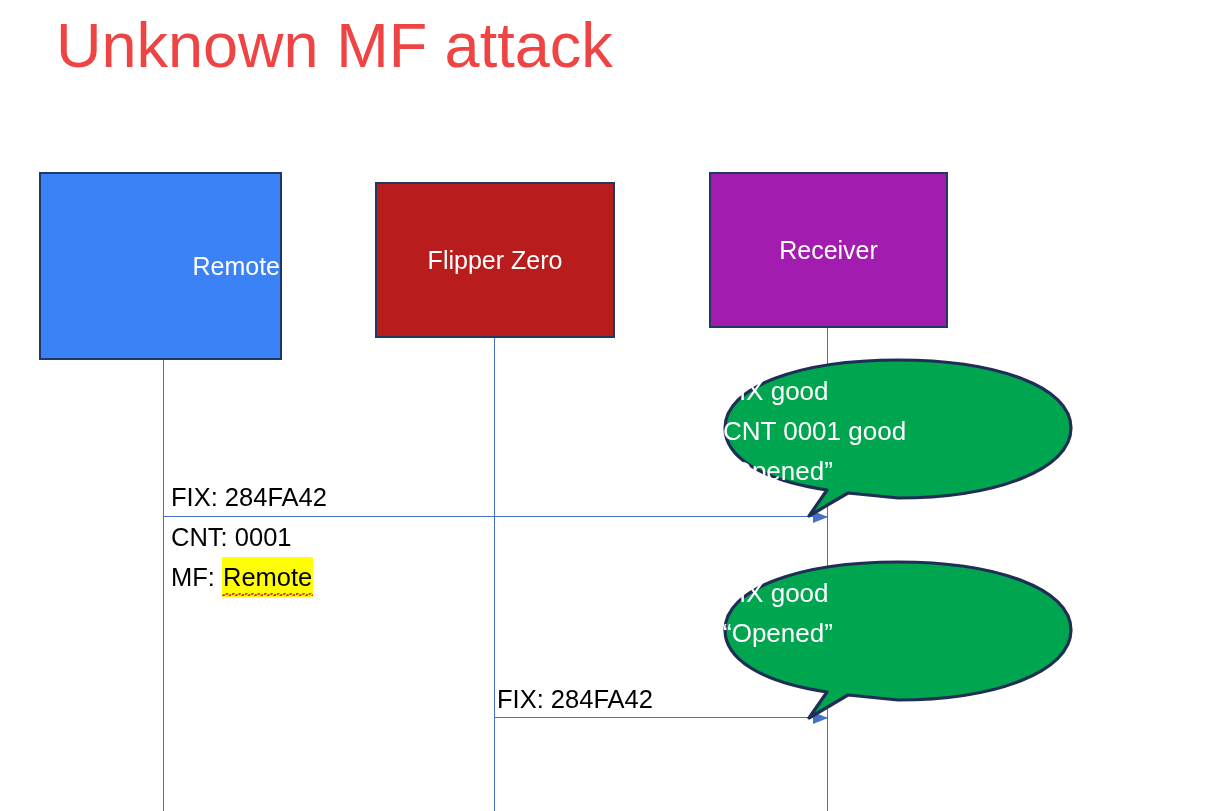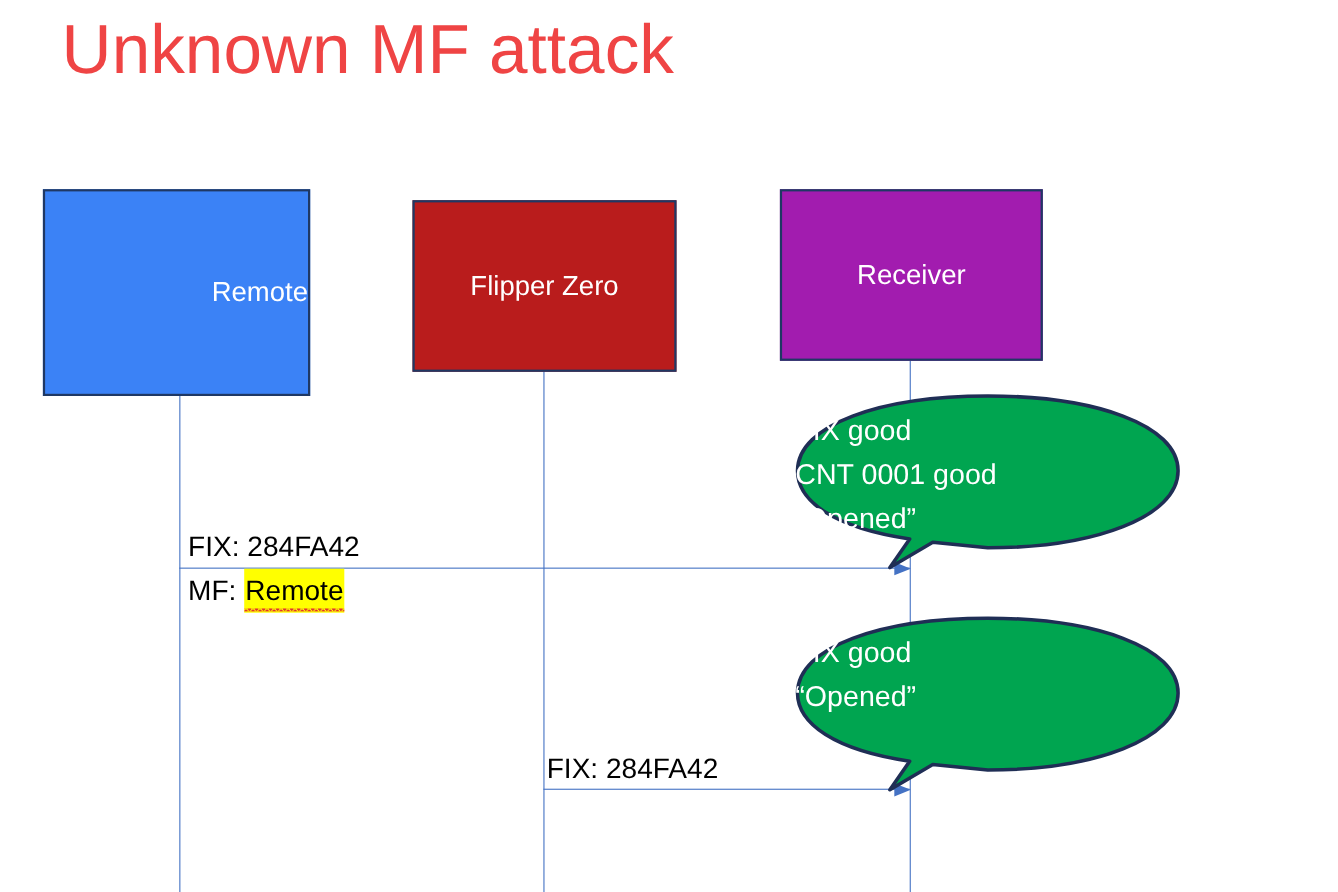--- a/index.html
+++ b/index.html
@@ -155,20 +155,24 @@
     <span>Flipper Zero</span>
   </div>
   <div class="actor-box actor-receiver">
     <span>Receiver</span>
   </div>
 
   <div class="msg-label" style="left:171px; top:477px;">
     <span class="msg-line">
       <span>FIX:</span>
       <span>284FA42</span>
+    </span>
+    <span class="msg-line">
+      <span>CNT:</span>
+      <span>0001</span>
     </span>
     <span class="msg-line">
       <span>MF:</span>
       <span class="hl squiggle">Remote</span>
     </span>
   </div>
 
   <div class="msg-label" style="left:497px; top:679px;">
     <span class="msg-line">
       <span>FIX:</span>

